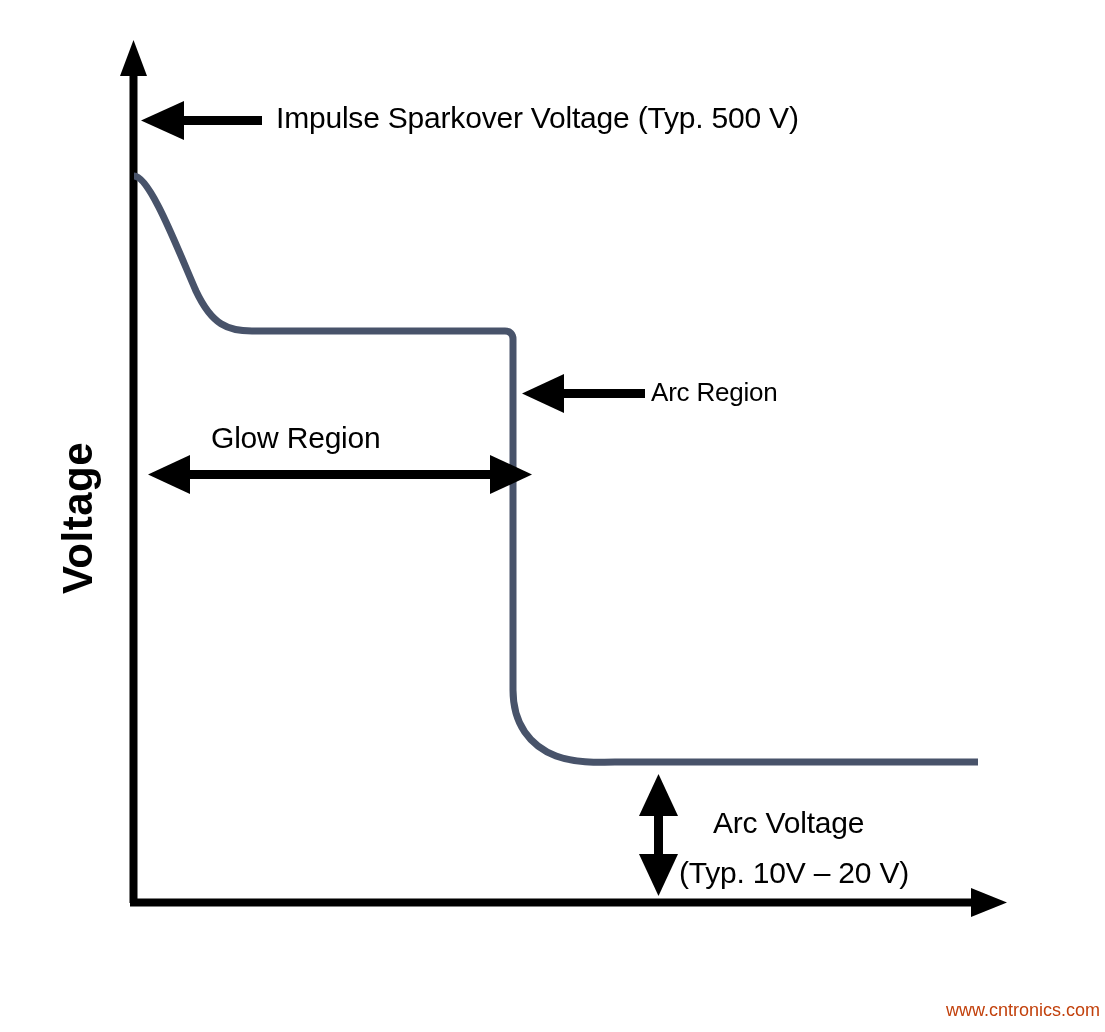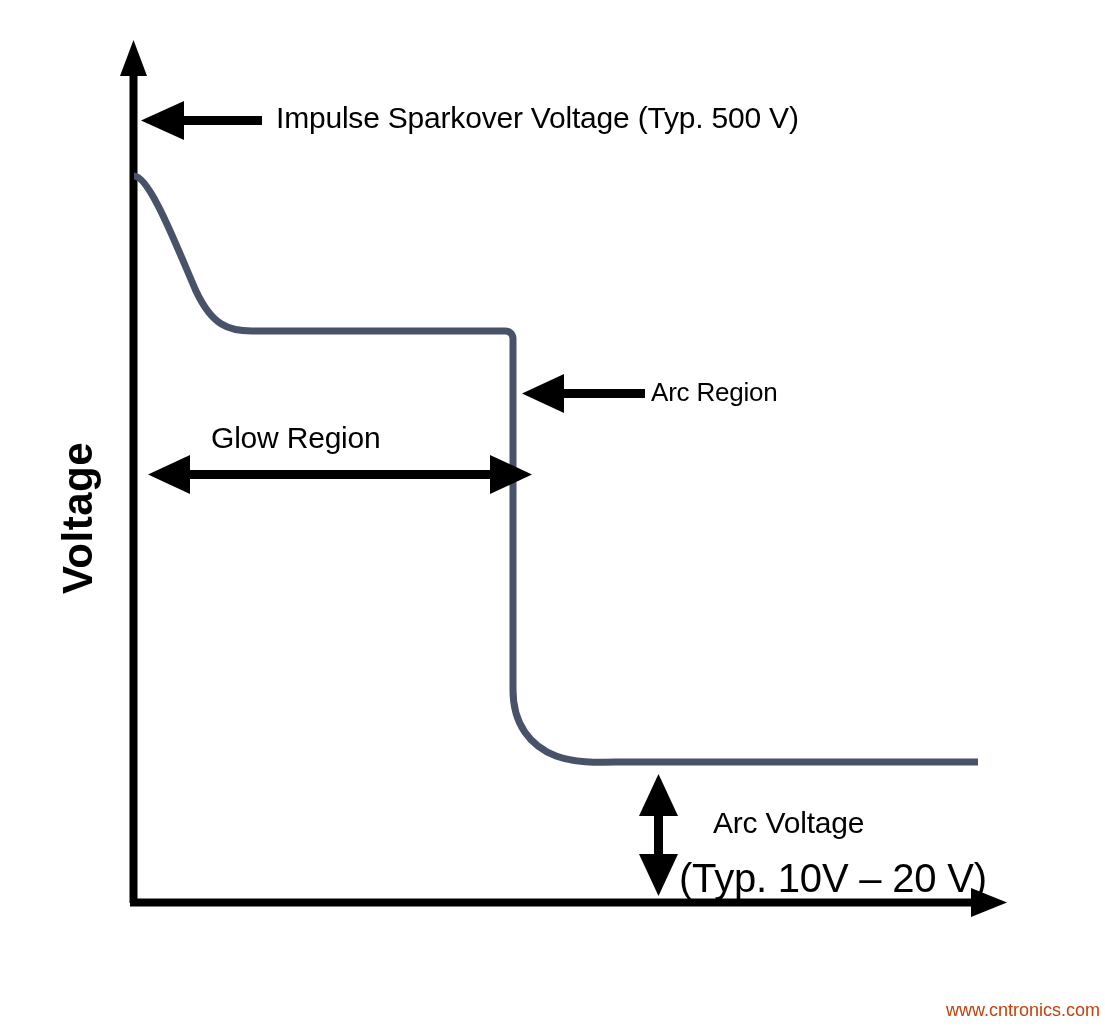--- a/index.html
+++ b/index.html
@@ -59,21 +59,21 @@
   #label-arc-voltage-1 {
     left: 713px;
     top: 806px;
     font-size: 30px;
     font-weight: 400;
     letter-spacing: -0.2px;
   }
   #label-arc-voltage-2 {
     left: 679px;
     top: 856px;
-    font-size: 40px;
+    font-size: 30px;
     font-weight: 400;
     letter-spacing: -0.2px;
     text-align: right;
   }
   #axis-label-time {
     left: 595px;
     top: 928px;
     font-size: 42px;
     font-weight: 700;
     letter-spacing: 0.5px;

